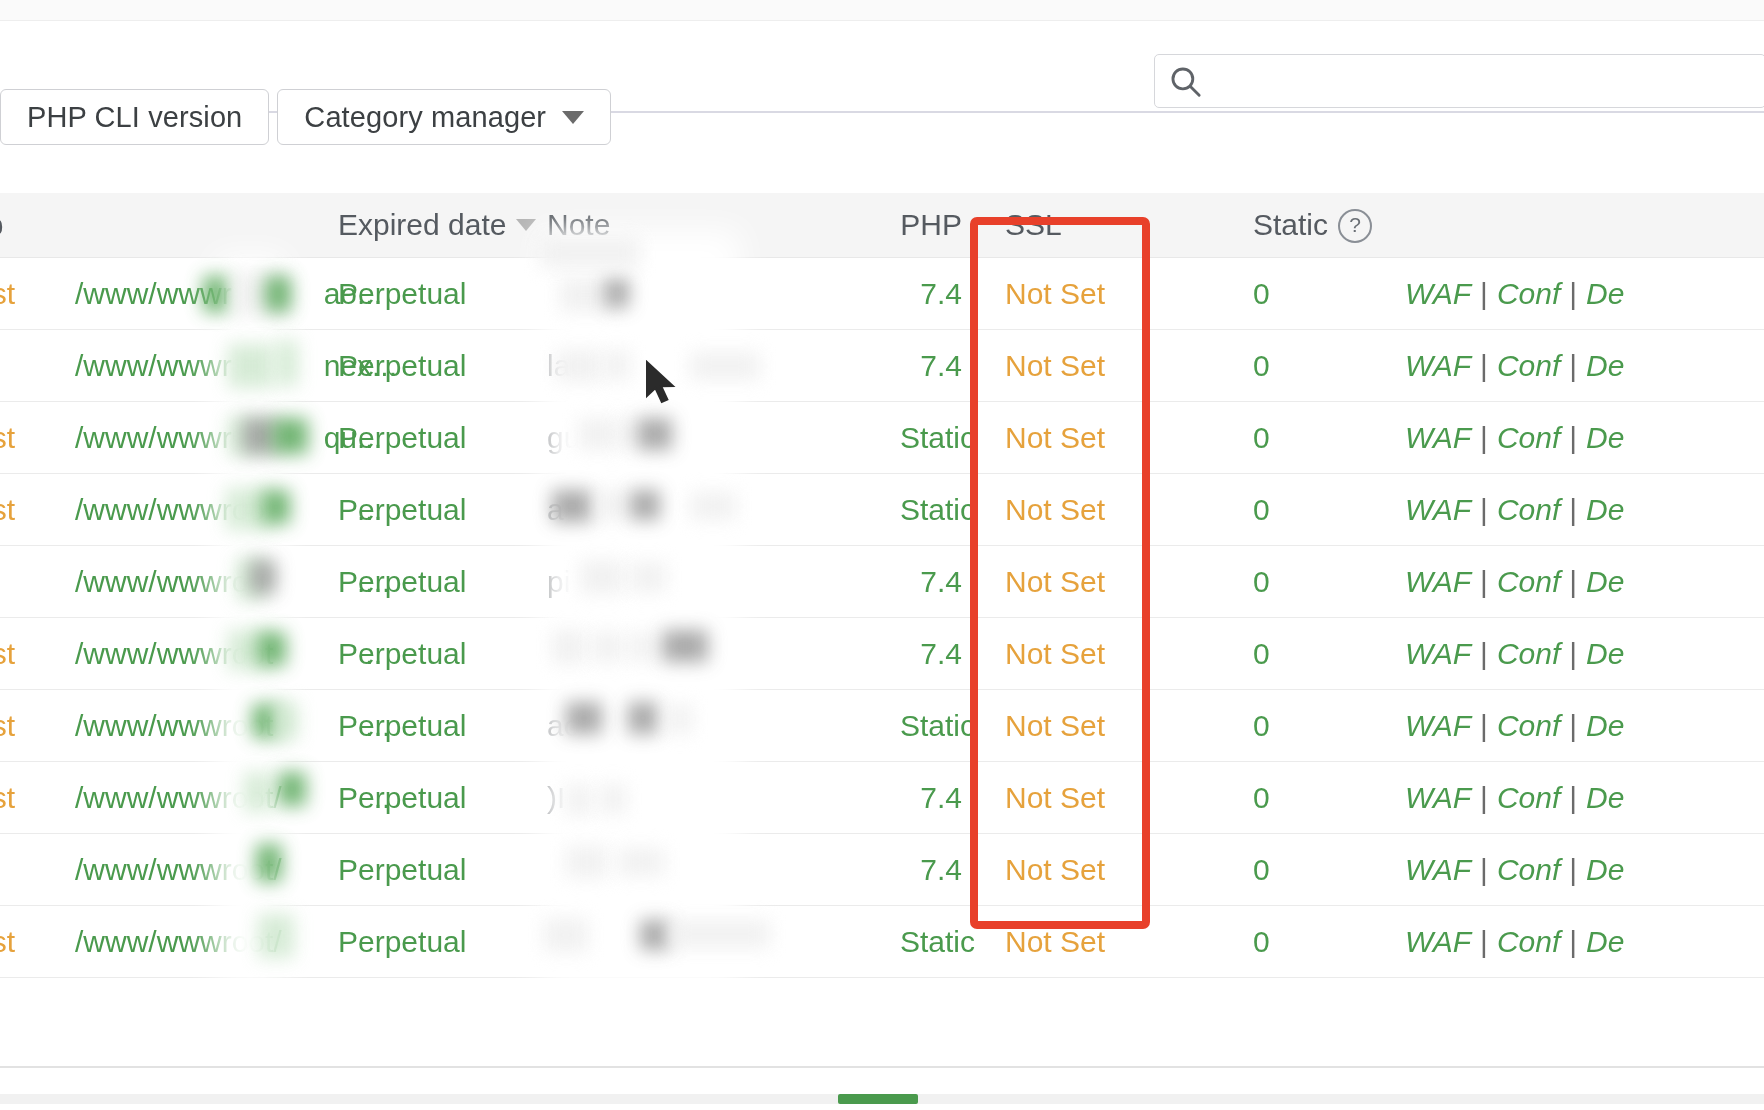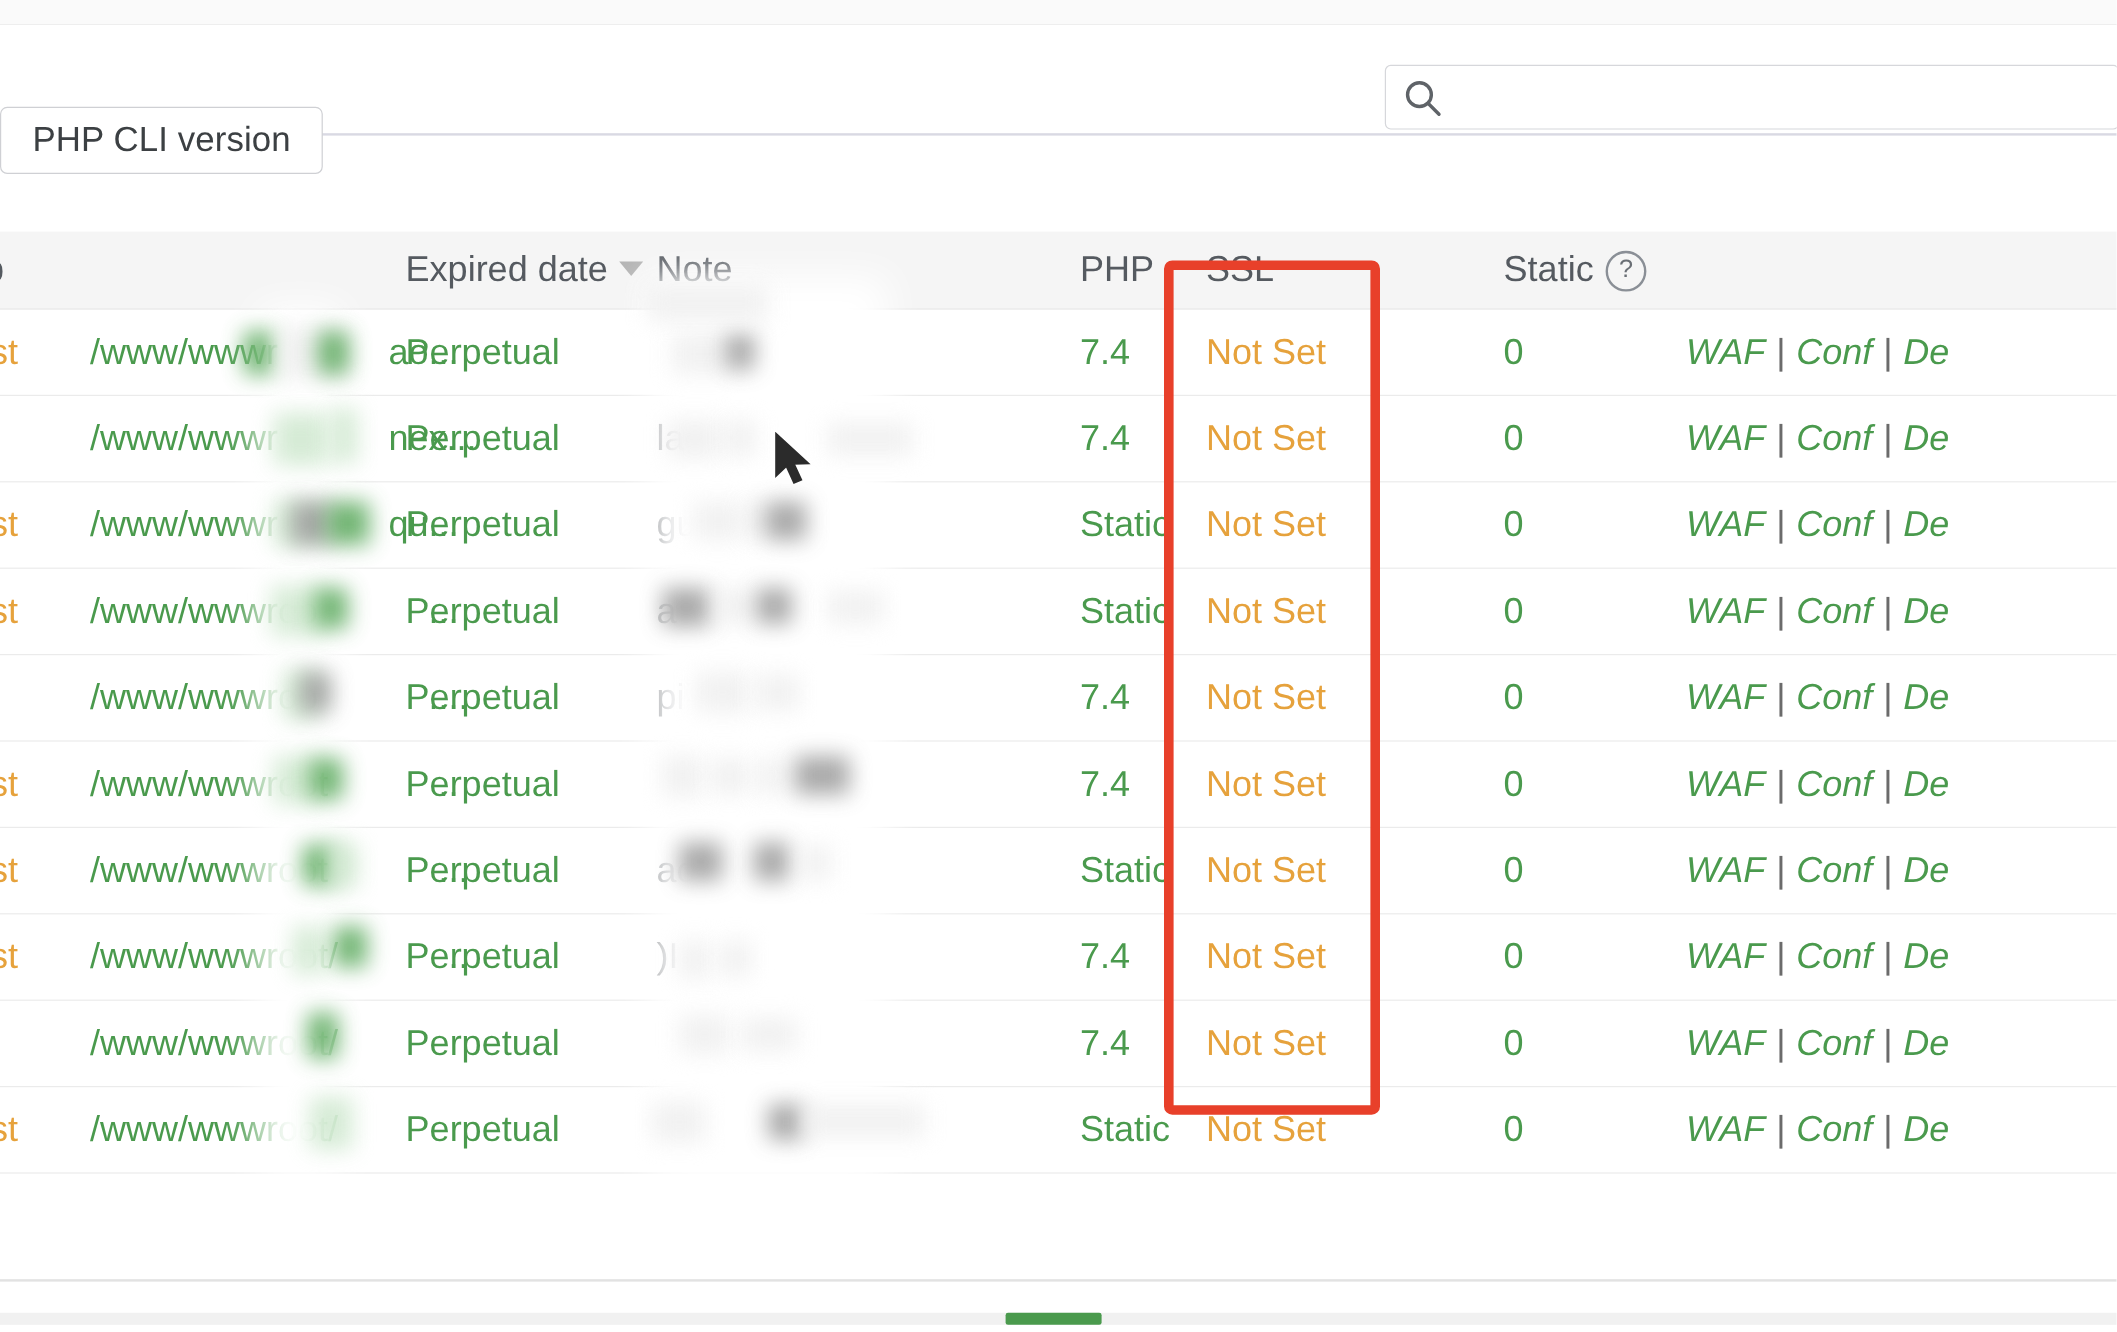--- a/index.html
+++ b/index.html
@@ -161,21 +161,21 @@
     cursor: pointer;
     font-style: italic;
   }
   .op .sep { color: #6b6b6b; padding: 0 9px; }
 
   
   .col-group { left: -30px; }
   .col-root  { left: 75px; }
   .col-exp   { left: 338px; }
   .col-note  { left: 547px; }
-  .col-php   { left: 900px; width: 62px; }
+  .col-php   { left: 900px; width: 62px; text-align: right; }
   .col-ssl   { left: 1005px; }
   .col-att   { left: 1253px; }
   .col-op    { left: 1405px; }
 
   
   .blur {
     position: absolute;
     background: #d9d9d9;
     filter: blur(9px);
     opacity: .85;
@@ -240,20 +240,24 @@
 
 <div id="screen">
 
   <div class="top-strip"></div>
 
   <div class="toolbar">
 
     <div class="toolbar-left">
       <button class="btn first">
         <span>PHP CLI version</span>
+      </button>
+      <button class="btn">
+        <span>Category manager</span>
+        <span class="caret"></span>
       </button>
     </div>
 
     <div class="search-wrap">
       <span class="search-icon">
         <svg width="34" height="34" viewBox="0 0 24 24" fill="none" stroke="#5f6368" stroke-width="2" stroke-linecap="round">
           <circle cx="10.5" cy="10.5" r="7"></circle>
           <line x1="16" y1="16" x2="22" y2="22"></line>
         </svg>
       </span>

